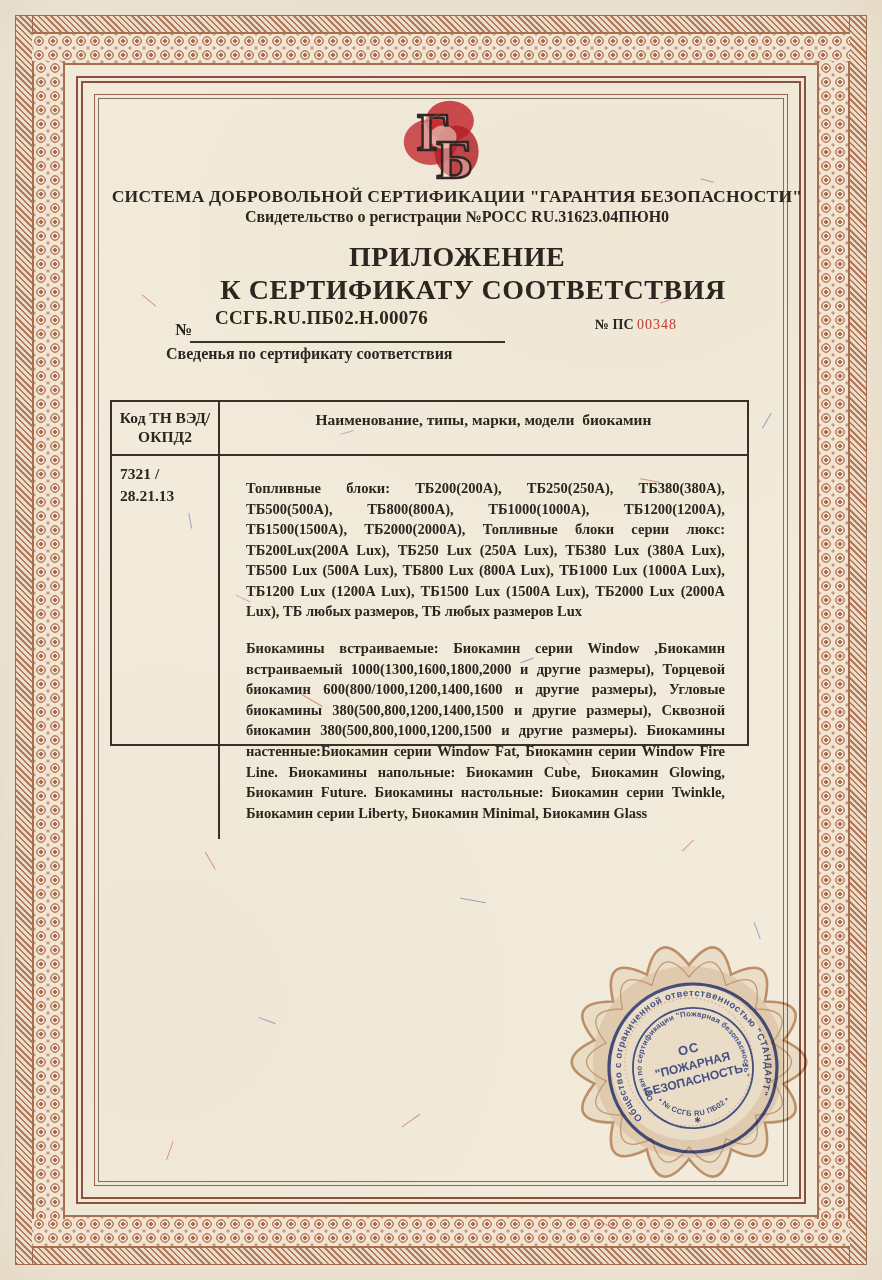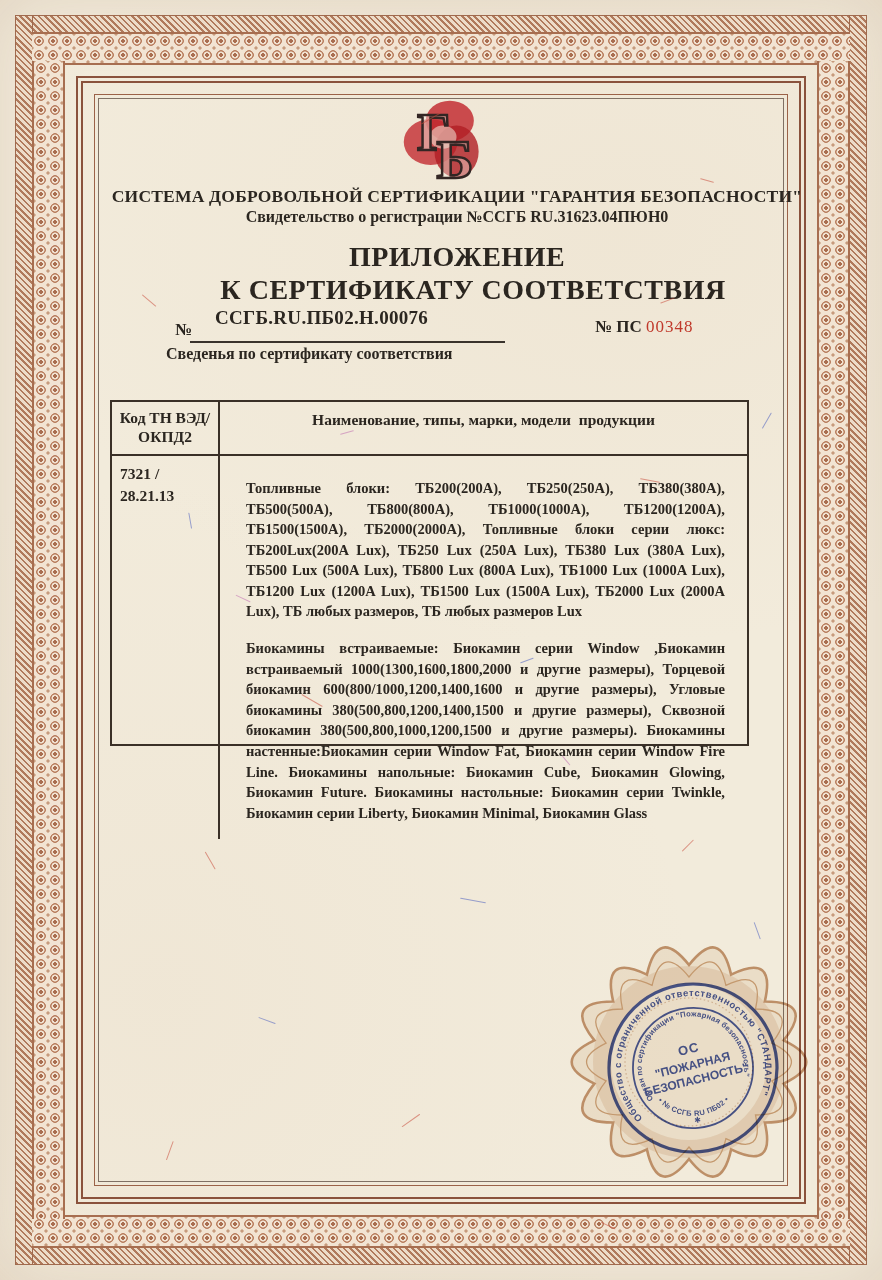--- a/index.html
+++ b/index.html
@@ -39,21 +39,21 @@
   
   .abs{position:absolute;}
   .centered{left:0;right:0;text-align:center;padding-left:32px;}
   .org-line{top:186px;font-size:17.5px;font-weight:700;letter-spacing:.2px;}
   .reg-line{top:208px;font-size:16px;font-weight:700;}
   .title1{top:241px;font-size:28px;font-weight:700;letter-spacing:.5px;}
   .title2{top:274px;font-size:28px;font-weight:700;letter-spacing:.5px;margin-left:32px;}
   .cert-num{left:215px;top:307px;font-size:19px;font-weight:700;letter-spacing:.3px;}
   .num-sign{left:175px;top:320px;font-size:17px;font-weight:700;}
   .num-line{left:190px;top:341px;width:315px;border-bottom:2px solid #3a332c;height:0;}
-  .ps-line{left:595px;top:317px;font-size:17px;font-weight:700;}
+  .ps-line{left:595px;top:317px;font-size:14px;font-weight:700;}
   .ps-line .red{color:#c0392b;font-weight:400;letter-spacing:1px;}
   .details-caption{left:166px;top:345px;font-size:16px;font-weight:700;}
   
   .products-table{position:absolute;left:110px;top:400px;width:635px;height:342px;
     border:2px solid #3a3027;display:grid;grid-template-columns:108px 1fr;grid-template-rows:54px 1fr;}
   .cell{border-color:#3a3027;}
   .cell.c1h{border-right:2px solid #3a3027;border-bottom:2px solid #3a3027;
     display:flex;flex-direction:column;justify-content:center;align-items:center;
     font-size:15.5px;font-weight:700;line-height:1.2;}
   .cell.c2h{border-bottom:2px solid #3a3027;text-align:center;padding-top:9px;
@@ -92,37 +92,37 @@
   <svg class="abs logo" viewBox="0 0 120 100">
     <ellipse cx="64" cy="30" rx="25" ry="21" fill="#c1272d" opacity=".82"></ellipse>
     <ellipse cx="44" cy="52" rx="28" ry="24" fill="#c1272d" opacity=".78"></ellipse>
     <ellipse cx="71" cy="62" rx="23" ry="27" fill="#b01e24" opacity=".8"></ellipse>
     <ellipse cx="57" cy="47" rx="14" ry="12" fill="#f4ecdd" opacity=".55"></ellipse>
     <text x="30" y="60" font-size="54" font-weight="700" fill="rgba(245,238,226,.45)" stroke="#332624" stroke-width="2.6">Г</text>
     <text x="50" y="90" font-size="58" font-weight="700" fill="rgba(245,238,226,.4)" stroke="#332624" stroke-width="2.6">Б</text>
   </svg>
 
   <div class="abs centered org-line">СИСТЕМА ДОБРОВОЛЬНОЙ СЕРТИФИКАЦИИ "ГАРАНТИЯ БЕЗОПАСНОСТИ"</div>
-  <div class="abs centered reg-line">Свидетельство о регистрации №ССГБ RU.31623.04ПЮН0</div>
+  <div class="abs centered reg-line">Свидетельство о регистрации №РОСС RU.31623.04ПЮН0</div>
 
   <div class="abs centered title1">ПРИЛОЖЕНИЕ</div>
   <div class="abs centered title2">К СЕРТИФИКАТУ СООТВЕТСТВИЯ</div>
 
   <div class="abs cert-num">ССГБ.RU.ПБ02.Н.00076</div>
   <div class="abs num-sign">№</div>
   <div class="abs num-line"></div>
   <div class="abs ps-line"><span>№ ПС</span>&nbsp;<span class="red">00348</span></div>
   <div class="abs details-caption">Сведенья по сертификату соответствия</div>
 
   <div class="products-table">
     <div class="cell c1h">
       <span>Код ТН ВЭД/</span>
       <span>ОКПД2</span>
     </div>
-    <div class="cell c2h">Наименование, типы, марки, модели  продукции</div>
+    <div class="cell c2h">Наименование, типы, марки, модели  биокамин</div>
     <div class="cell c1b">
       <div>7321 /</div>
       <div>28.21.13</div>
     </div>
     <div class="cell c2b">
       <p>Топливные блоки: ТБ200(200А), ТБ250(250А), ТБ380(380А), ТБ500(500А), ТБ800(800А), ТБ1000(1000А), ТБ1200(1200А), ТБ1500(1500А), ТБ2000(2000А), Топливные блоки серии люкс: ТБ200Lux(200A Lux), ТБ250 Lux (250A Lux), ТБ380 Lux (380A Lux), ТБ500 Lux (500A Lux), ТБ800 Lux (800A Lux), ТБ1000 Lux (1000A Lux), ТБ1200 Lux (1200A Lux), ТБ1500 Lux (1500A Lux), ТБ2000 Lux (2000A Lux), ТБ любых размеров, ТБ любых размеров Lux</p>
       <p>Биокамины встраиваемые: Биокамин серии Window ,Биокамин встраиваемый 1000(1300,1600,1800,2000 и другие размеры), Торцевой биокамин 600(800/1000,1200,1400,1600 и другие размеры), Угловые биокамины 380(500,800,1200,1400,1500 и другие размеры), Сквозной биокамин 380(500,800,1000,1200,1500 и другие размеры). Биокамины настенные:Биокамин серии Window Fat, Биокамин серии Window Fire Line. Биокамины напольные: Биокамин Cube, Биокамин Glowing, Биокамин Future. Биокамины настольные: Биокамин серии Twinkle, Биокамин серии Liberty, Биокамин Minimal, Биокамин Glass</p>
     </div>
   </div>
 

